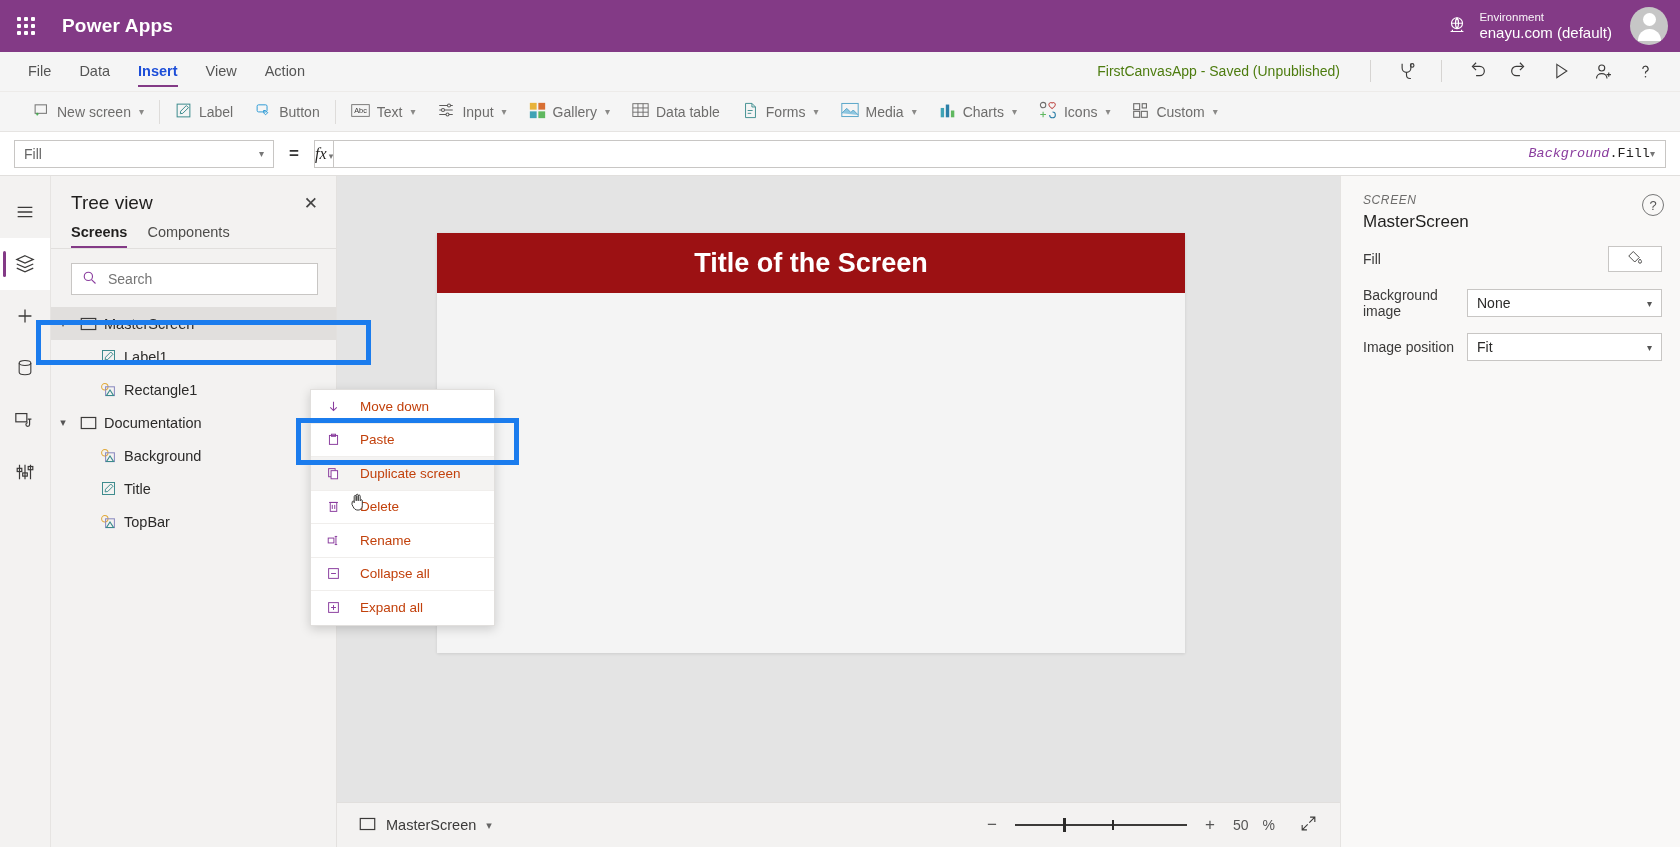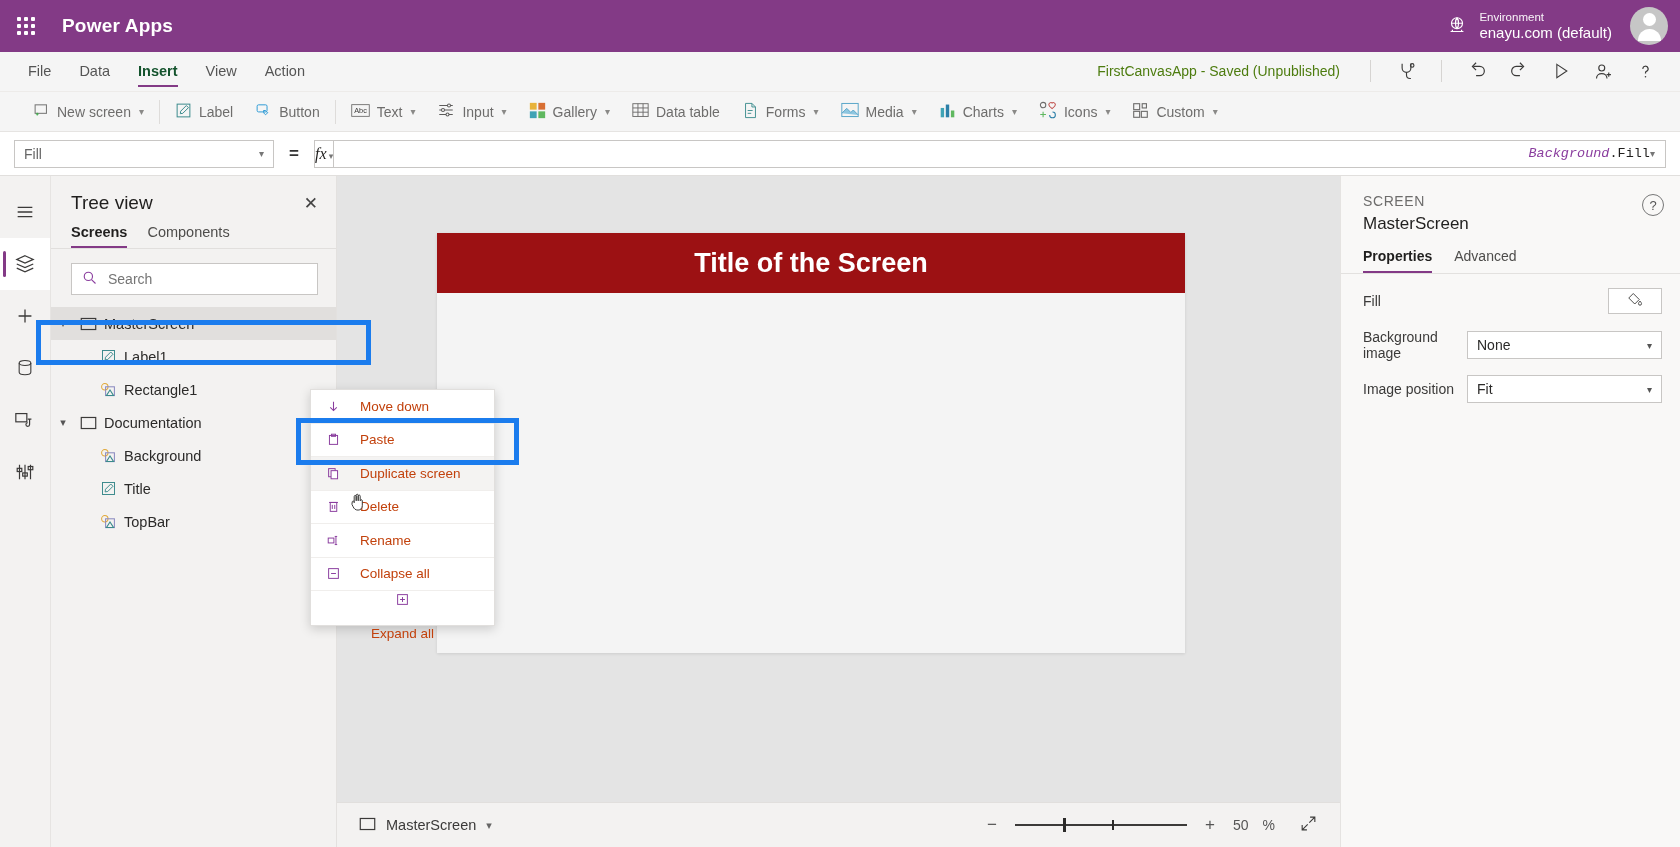--- a/index.html
+++ b/index.html
@@ -38,21 +38,21 @@
   
   .menubar {
     height:40px; background:#f5f5f5; display:flex; align-items:flex-end;
     border-bottom:1px solid #edebe9; position:relative;
   }
   .menu-item {
     font-size:14.5px; color:#555; padding:0 14px; height:40px; line-height:40px;
     cursor:pointer; position:relative;
   }
   .menu-item.first { margin-left:14px; }
-  .menu-item.active { color:#14532d; font-weight:bold; }
+  .menu-item.active { color:#1d4ed8; font-weight:bold; }
   .menu-item.active::after {
     content:""; position:absolute; left:14px; right:14px; bottom:4px; height:2.5px; background:#833a86;
   }
   .menubar-right { margin-left:auto; display:flex; align-items:center; gap:0; padding-right:14px; }
   .save-state { font-size:14px; color:#4d7c0f; margin-right:16px; }
   .vdiv { width:1px; height:22px; background:#d6d4d2; margin:0 14px; }
   .mb-icon { width:42px; height:40px; display:flex; align-items:center; justify-content:center; cursor:pointer; color:#3b3a39; }
 
   
   .ribbon { height:40px; background:#f5f5f5; display:flex; align-items:center; border-bottom:1px solid #e6e4e2; }
@@ -135,21 +135,21 @@
 
   
   .ctxmenu {
     position:absolute; background:#fff; border:1px solid #e1dfdd;
     box-shadow:0 3px 10px rgba(0,0,0,.17); z-index:35; width:185px;
   }
   .ctx-item {
     height:33.5px; display:flex; align-items:center; gap:19px; padding:0 14px;
     font-size:13.5px; color:#c2410c; cursor:pointer; border-bottom:1px solid #f0eeec;
   }
-  .ctx-item:last-child { border-bottom:none;flex-direction:column; }
+  .ctx-item:last-child { border-bottom:none; }
   .ctx-item.highlighted { background:#f4f3f2; }
   .ctx-ico { width:16px; display:flex; align-items:center; justify-content:center; color:#8a3d9e; flex:0 0 16px; }
 
   
   .canvaswrap { flex:1; background:#e4e4e4; position:relative; display:flex; flex-direction:column; }
   .canvas-scroll { flex:1; position:relative; }
   .screen {
     position:absolute; left:100px; top:57px; width:748px; height:420px; background:#f4f4f4;
     box-shadow:0 1px 3px rgba(0,0,0,.1);
   }
@@ -167,21 +167,21 @@
   .slider { width:172px; height:18px; position:relative; cursor:pointer; }
   .slider .track { position:absolute; top:8px; left:0; right:0; height:2px; background:#3b3a39; }
   .slider .thumb { position:absolute; top:2px; left:48px; width:3px; height:14px; background:#2b2a29; }
   .slider .tick { position:absolute; top:4px; left:97px; width:2px; height:10px; background:#2b2a29; }
   .zoom-val { font-size:14px; color:#555; }
   .expand-ico { cursor:pointer; color:#3b3a39; margin-left:10px; }
 
   
   .props { width:340px; flex:0 0 340px; background:#f9f8f7; border-left:1px solid #e5e3e1; position:relative; }
   .props-head { padding:17px 20px 0 22px; position:relative; }
-  .props-kind { font-size:14px; letter-spacing:.6px; color:#6d6c6b; }
+  .props-kind { font-size:12px; letter-spacing:.6px; color:#6d6c6b;font-style:italic; }
   .props-name { font-size:17px; color:#201f1e; margin-top:5px; }
   .props-help { position:absolute; right:16px; top:18px; width:22px; height:22px; border:1.5px solid #777; border-radius:50%;
     display:flex; align-items:center; justify-content:center; font-size:13px; color:#555; cursor:pointer; }
   .props-tabs { display:flex; gap:22px; padding:14px 22px 0 22px; border-bottom:1px solid #e3e1df; }
   .props-tab { font-size:14px; color:#4e4d4b; padding-bottom:9px; cursor:pointer; position:relative; }
   .props-tab.active { color:#201f1e; font-weight:bold; }
   .props-tab.active::after { content:""; position:absolute; left:0; right:0; bottom:0; height:2.5px; background:#833a86; }
   .prow { display:flex; align-items:center; padding:0 18px 0 22px; height:34px; margin-top:10px; }
   .prow .plabel { font-size:14px; color:#3b3a39; }
   .prow .pctl { margin-left:auto; }
@@ -630,24 +630,20 @@
         </div>
       </div>
     </div>
 
     <div class="props">
       <div class="props-head">
         <div class="props-kind">SCREEN</div>
         <div class="props-name">MasterScreen</div>
         <div class="props-help">?</div>
       </div>
-      <div class="props-tabs">
-        <div class="props-tab active">Properties</div>
-        <div class="props-tab">Advanced</div>
-      </div>
 
       <div class="prow">
         <span class="plabel">Fill</span>
         <span class="pctl">
           <span class="swatch-btn">
             <span>
               <svg width="15" height="15" viewBox="0 0 20 20" fill="none" stroke="#3b3a39" stroke-width="1.2">
                 <path d="M7 2l8 8-6 6-8-8z"></path>
                   <path d="M16 12c1.2 1.6 2 2.6 2 3.6a2 2 0 1 1-4 0c0-1 .8-2 2-3.6z"></path>
               </svg>

